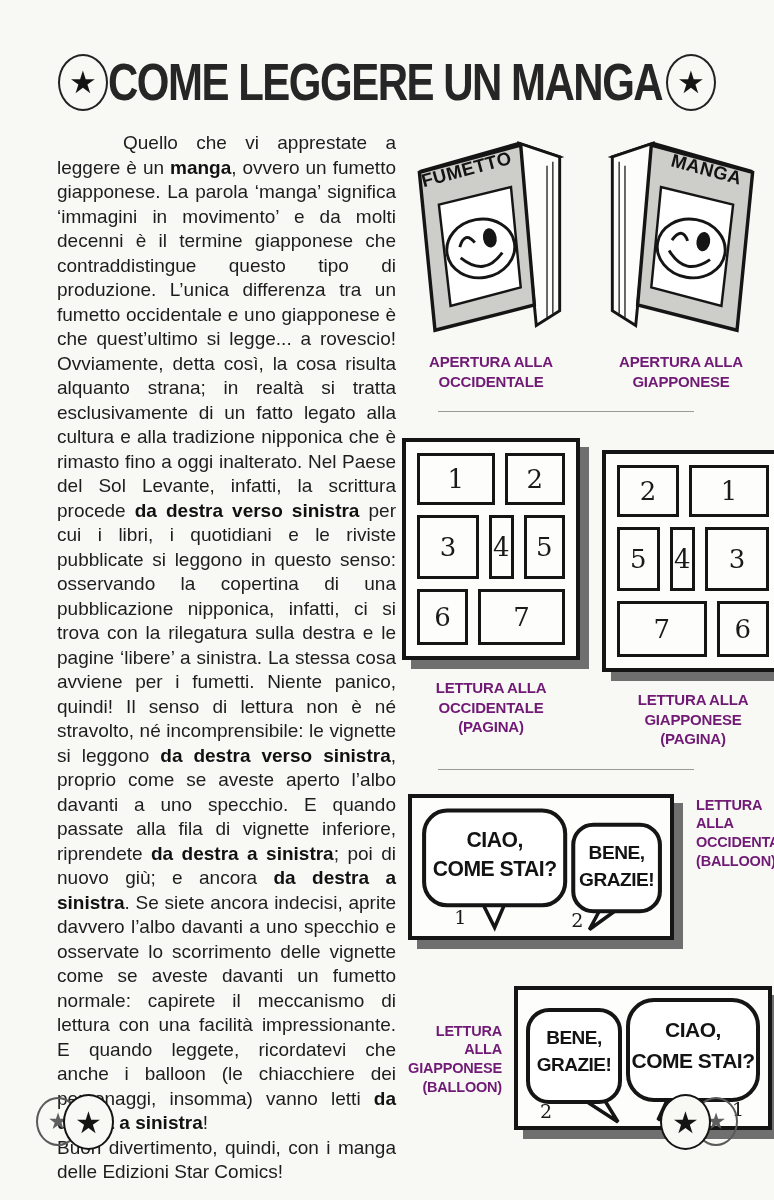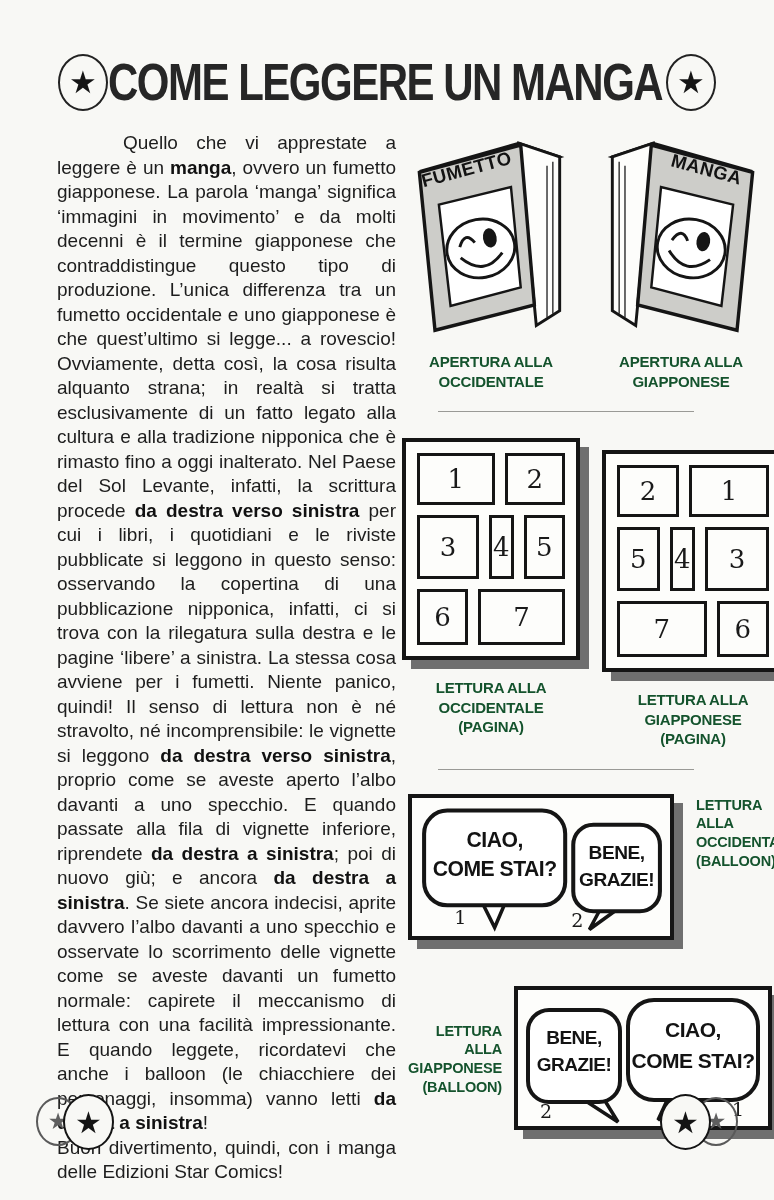--- a/index.html
+++ b/index.html
@@ -37,21 +37,21 @@
   
   #article{
     position:absolute;left:57px;top:112px;width:339px;
     font-size:19px;line-height:1.29;text-align:justify;
     text-indent:66px;color:#1d1d1d;
   }
   #article b{font-weight:bold;color:#111;}
   
   #figures{position:absolute;left:402px;top:110px;width:370px;}
   .caption{
-    font-weight:bold;font-size:15px;line-height:1.3;color:#14532d;
+    font-weight:bold;font-size:15px;line-height:1.3;color:#701a75;
     white-space:pre-line;letter-spacing:-0.2px;
   }
   .books-row{display:flex;gap:12px;margin-top:4px;}
   .book-fig{width:178px;text-align:center;}
   .book-fig .caption{margin-top:8px;}
   .divider{height:1px;background:#9a9a96;width:256px;margin:20px 0 0 36px;}
   .pages-row{display:flex;gap:22px;margin-top:26px;}
   .page-fig{text-align:center;}
   .pgrid{
     border:4px solid #151515;background:#fdfdfb;padding:11px;

